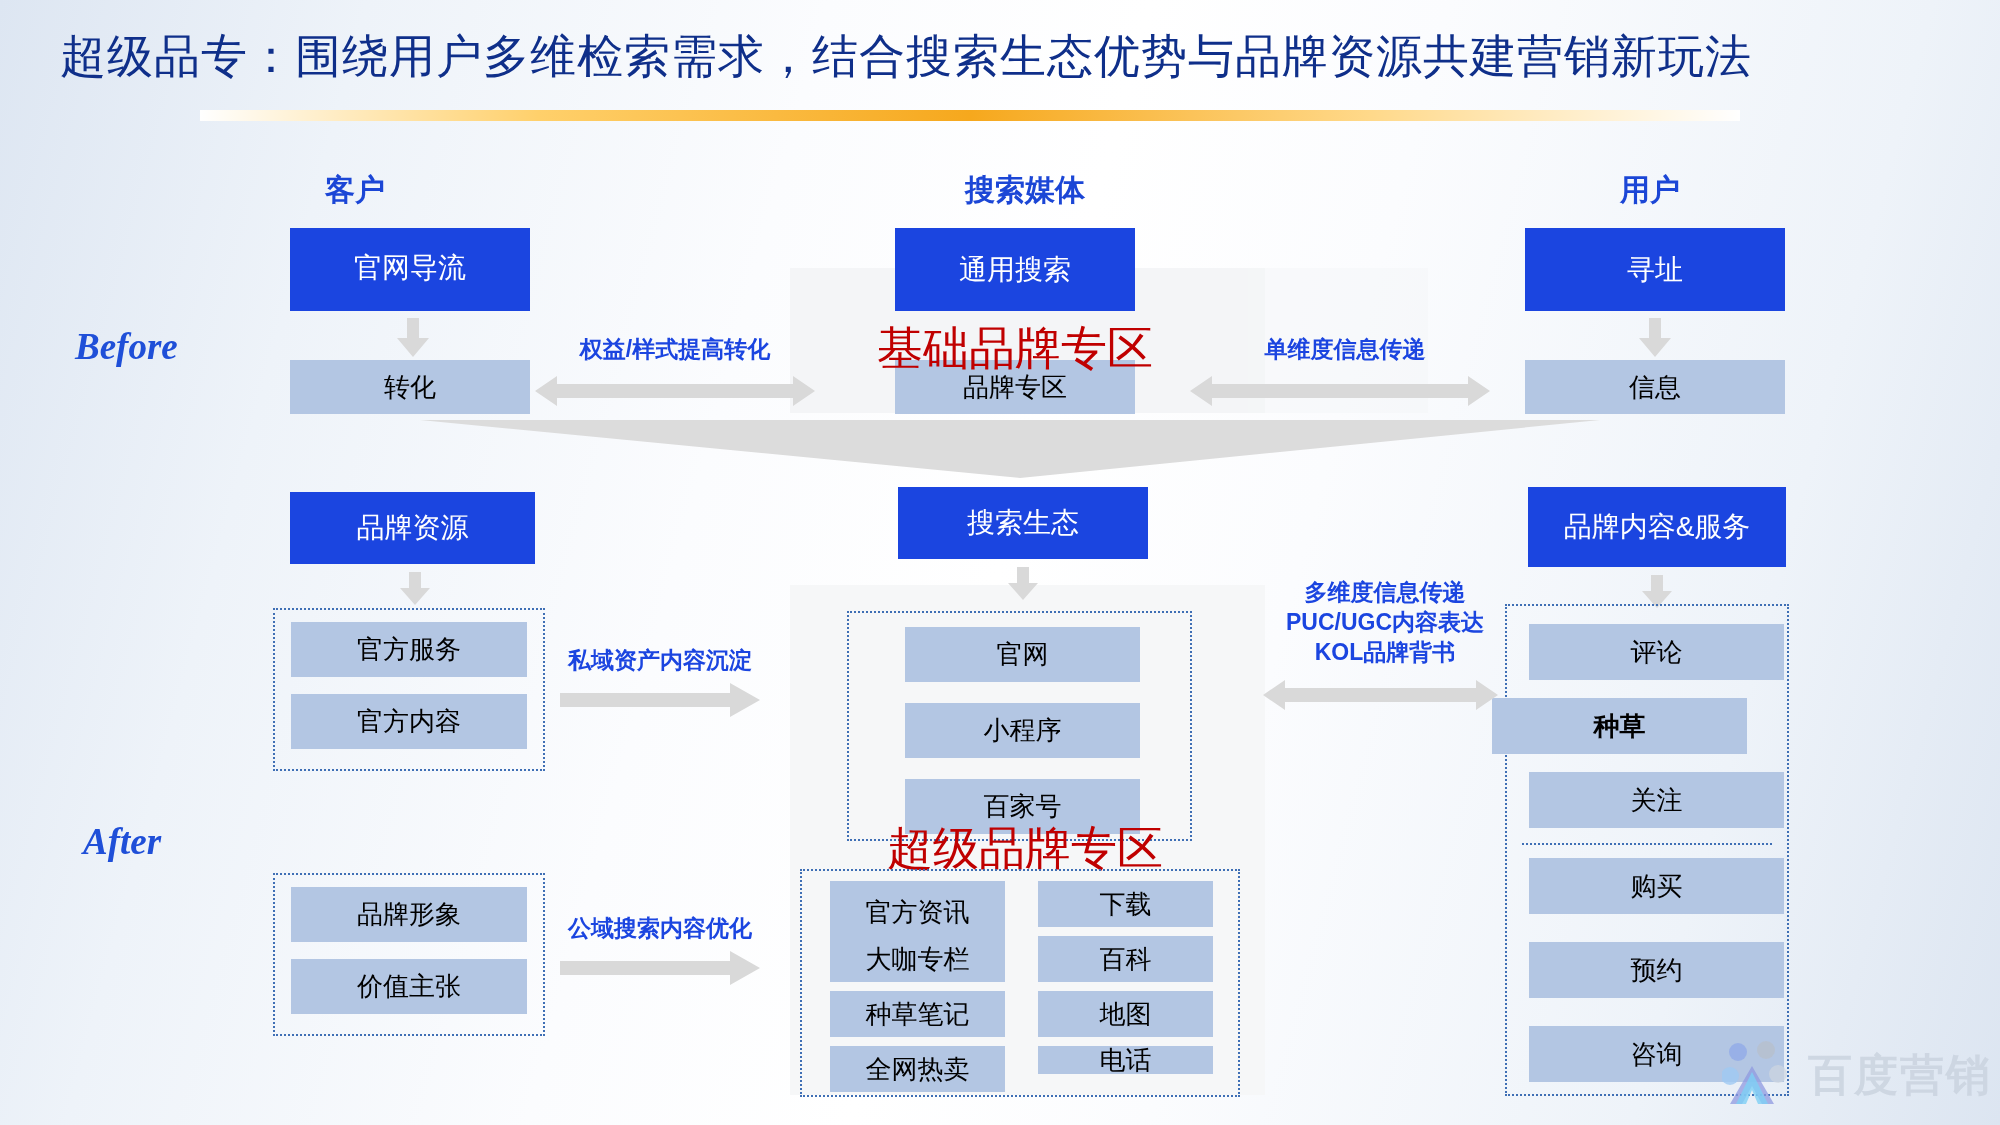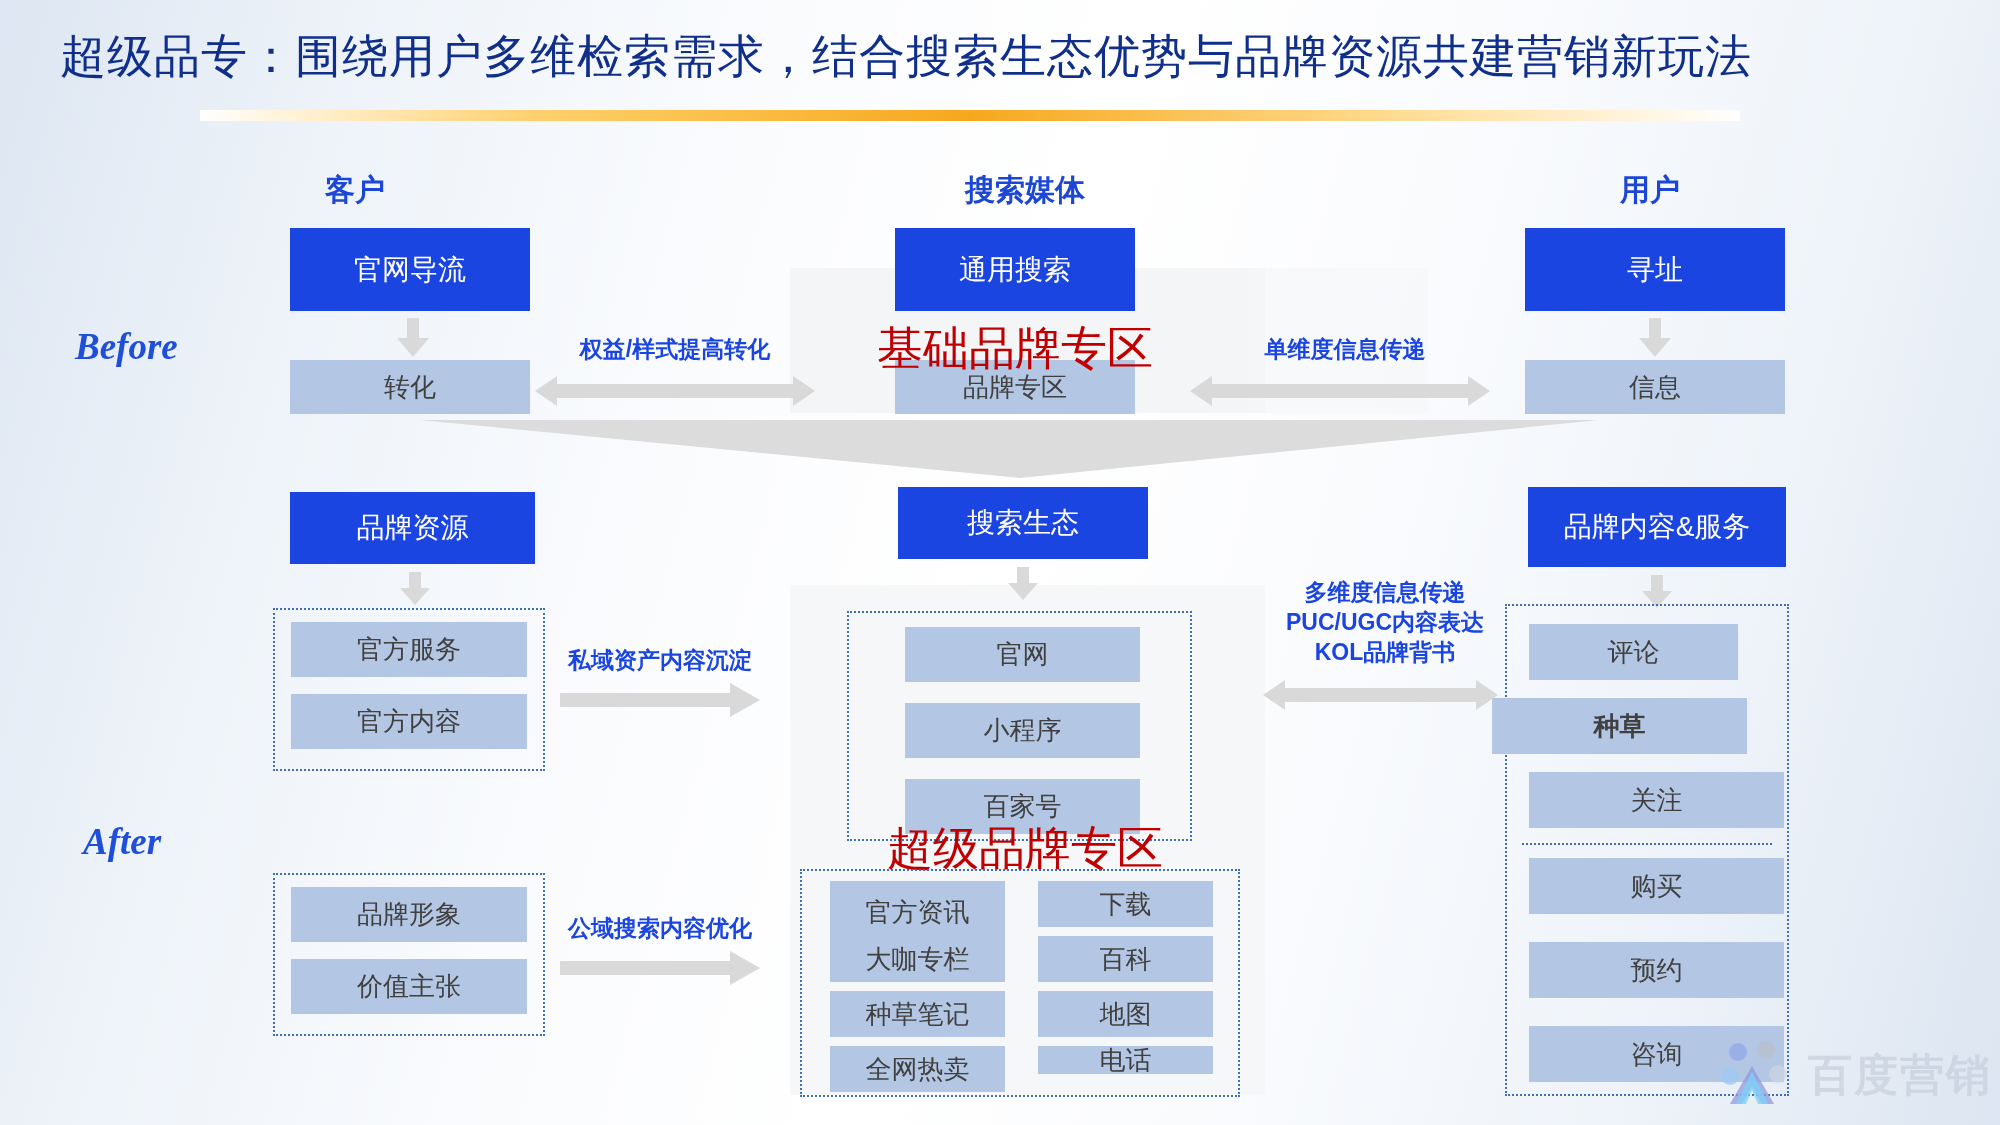--- a/index.html
+++ b/index.html
@@ -31,21 +31,21 @@
     font-size:37px;font-weight:bold;font-style:italic;color:#1f4fd8;
     font-family:"Liberation Serif","DejaVu Serif",serif;
   }
 
   
   .bluebox{
     background:#1b45e0;color:#fff;display:flex;align-items:center;justify-content:center;
     font-size:28px;text-align:center;line-height:1.18;box-sizing:border-box;padding:2px 6px;
   }
   .lightbox{
-    background:#b3c6e3;color:#404040;display:flex;align-items:center;justify-content:center;
+    background:#b3c6e3;color:#000000;display:flex;align-items:center;justify-content:center;
     font-size:26px;text-align:center;box-sizing:border-box;
   }
   .panel-grey{background:#f4f5f7;}
   .panel-grey2{background:#f6f7f8;}
   .dotted{
     border:2px dotted #3f6fb5;box-sizing:border-box;background:transparent;
   }
   .dotted-divider{border-top:2px dotted #3f6fb5;height:0;}
 
   
@@ -76,21 +76,21 @@
   <div class="abs colhead" style="left:215px;top:170px;width:280px;">客户</div>
   <div class="abs colhead" style="left:885px;top:170px;width:280px;">搜索媒体</div>
   <div class="abs colhead" style="left:1510px;top:170px;width:280px;">用户</div>
 
   <div class="abs sidelabel" style="left:75px;top:325px;">Before</div>
   <div class="abs sidelabel" style="left:83px;top:820px;">After</div>
 
   <div class="abs panel-grey" style="left:790px;top:268px;width:475px;height:145px;"></div>
   <div class="abs panel-grey" style="left:1248px;top:268px;width:180px;height:145px;opacity:.55;"></div>
 
-  <div class="abs bluebox" style="left:290px;top:228px;width:240px;height:83px;">
+  <div class="abs bluebox" style="left:290px;top:228px;width:240px;height:83px;font-family:Liberation Mono, monospace;">
     <span>官网导流</span>
   </div>
 
   <svg class="abs ico" style="left:395px;top:318px;" width="36" height="40" viewBox="0 0 36 40">
     <polygon points="12,0 24,0 24,20 34,20 18,39 2,20 12,20" fill="#d9d9d9"></polygon>
   </svg>
 
   <div class="abs lightbox" style="left:290px;top:360px;width:240px;height:54px;">
     <span>转化</span>
   </div>
@@ -213,21 +213,21 @@
   </div>
 
   <div class="abs bluebox" style="left:1528px;top:487px;width:258px;height:80px;">
     <span>品牌内容&amp;服务</span>
   </div>
   <svg class="abs ico" style="left:1640px;top:575px;" width="34" height="34" viewBox="0 0 34 34">
     <polygon points="11,0 23,0 23,16 32,16 17,33 2,16 11,16" fill="#d9d9d9"></polygon>
   </svg>
 
   <div class="abs dotted" style="left:1505px;top:604px;width:284px;height:492px;"></div>
-  <div class="abs lightbox" style="left:1529px;top:624px;width:209px;height:56px;">
+  <div class="abs lightbox" style="left:1529px;top:624px;width:255px;height:56px;">
     <span>评论</span>
   </div>
   <div class="abs lightbox" style="left:1492px;top:698px;width:255px;height:56px;font-weight:bold;">
     <span>种草</span>
   </div>
   <div class="abs lightbox" style="left:1529px;top:772px;width:255px;height:56px;">
     <span>关注</span>
   </div>
 
   <div class="abs dotted-divider" style="left:1522px;top:843px;width:250px;"></div>

